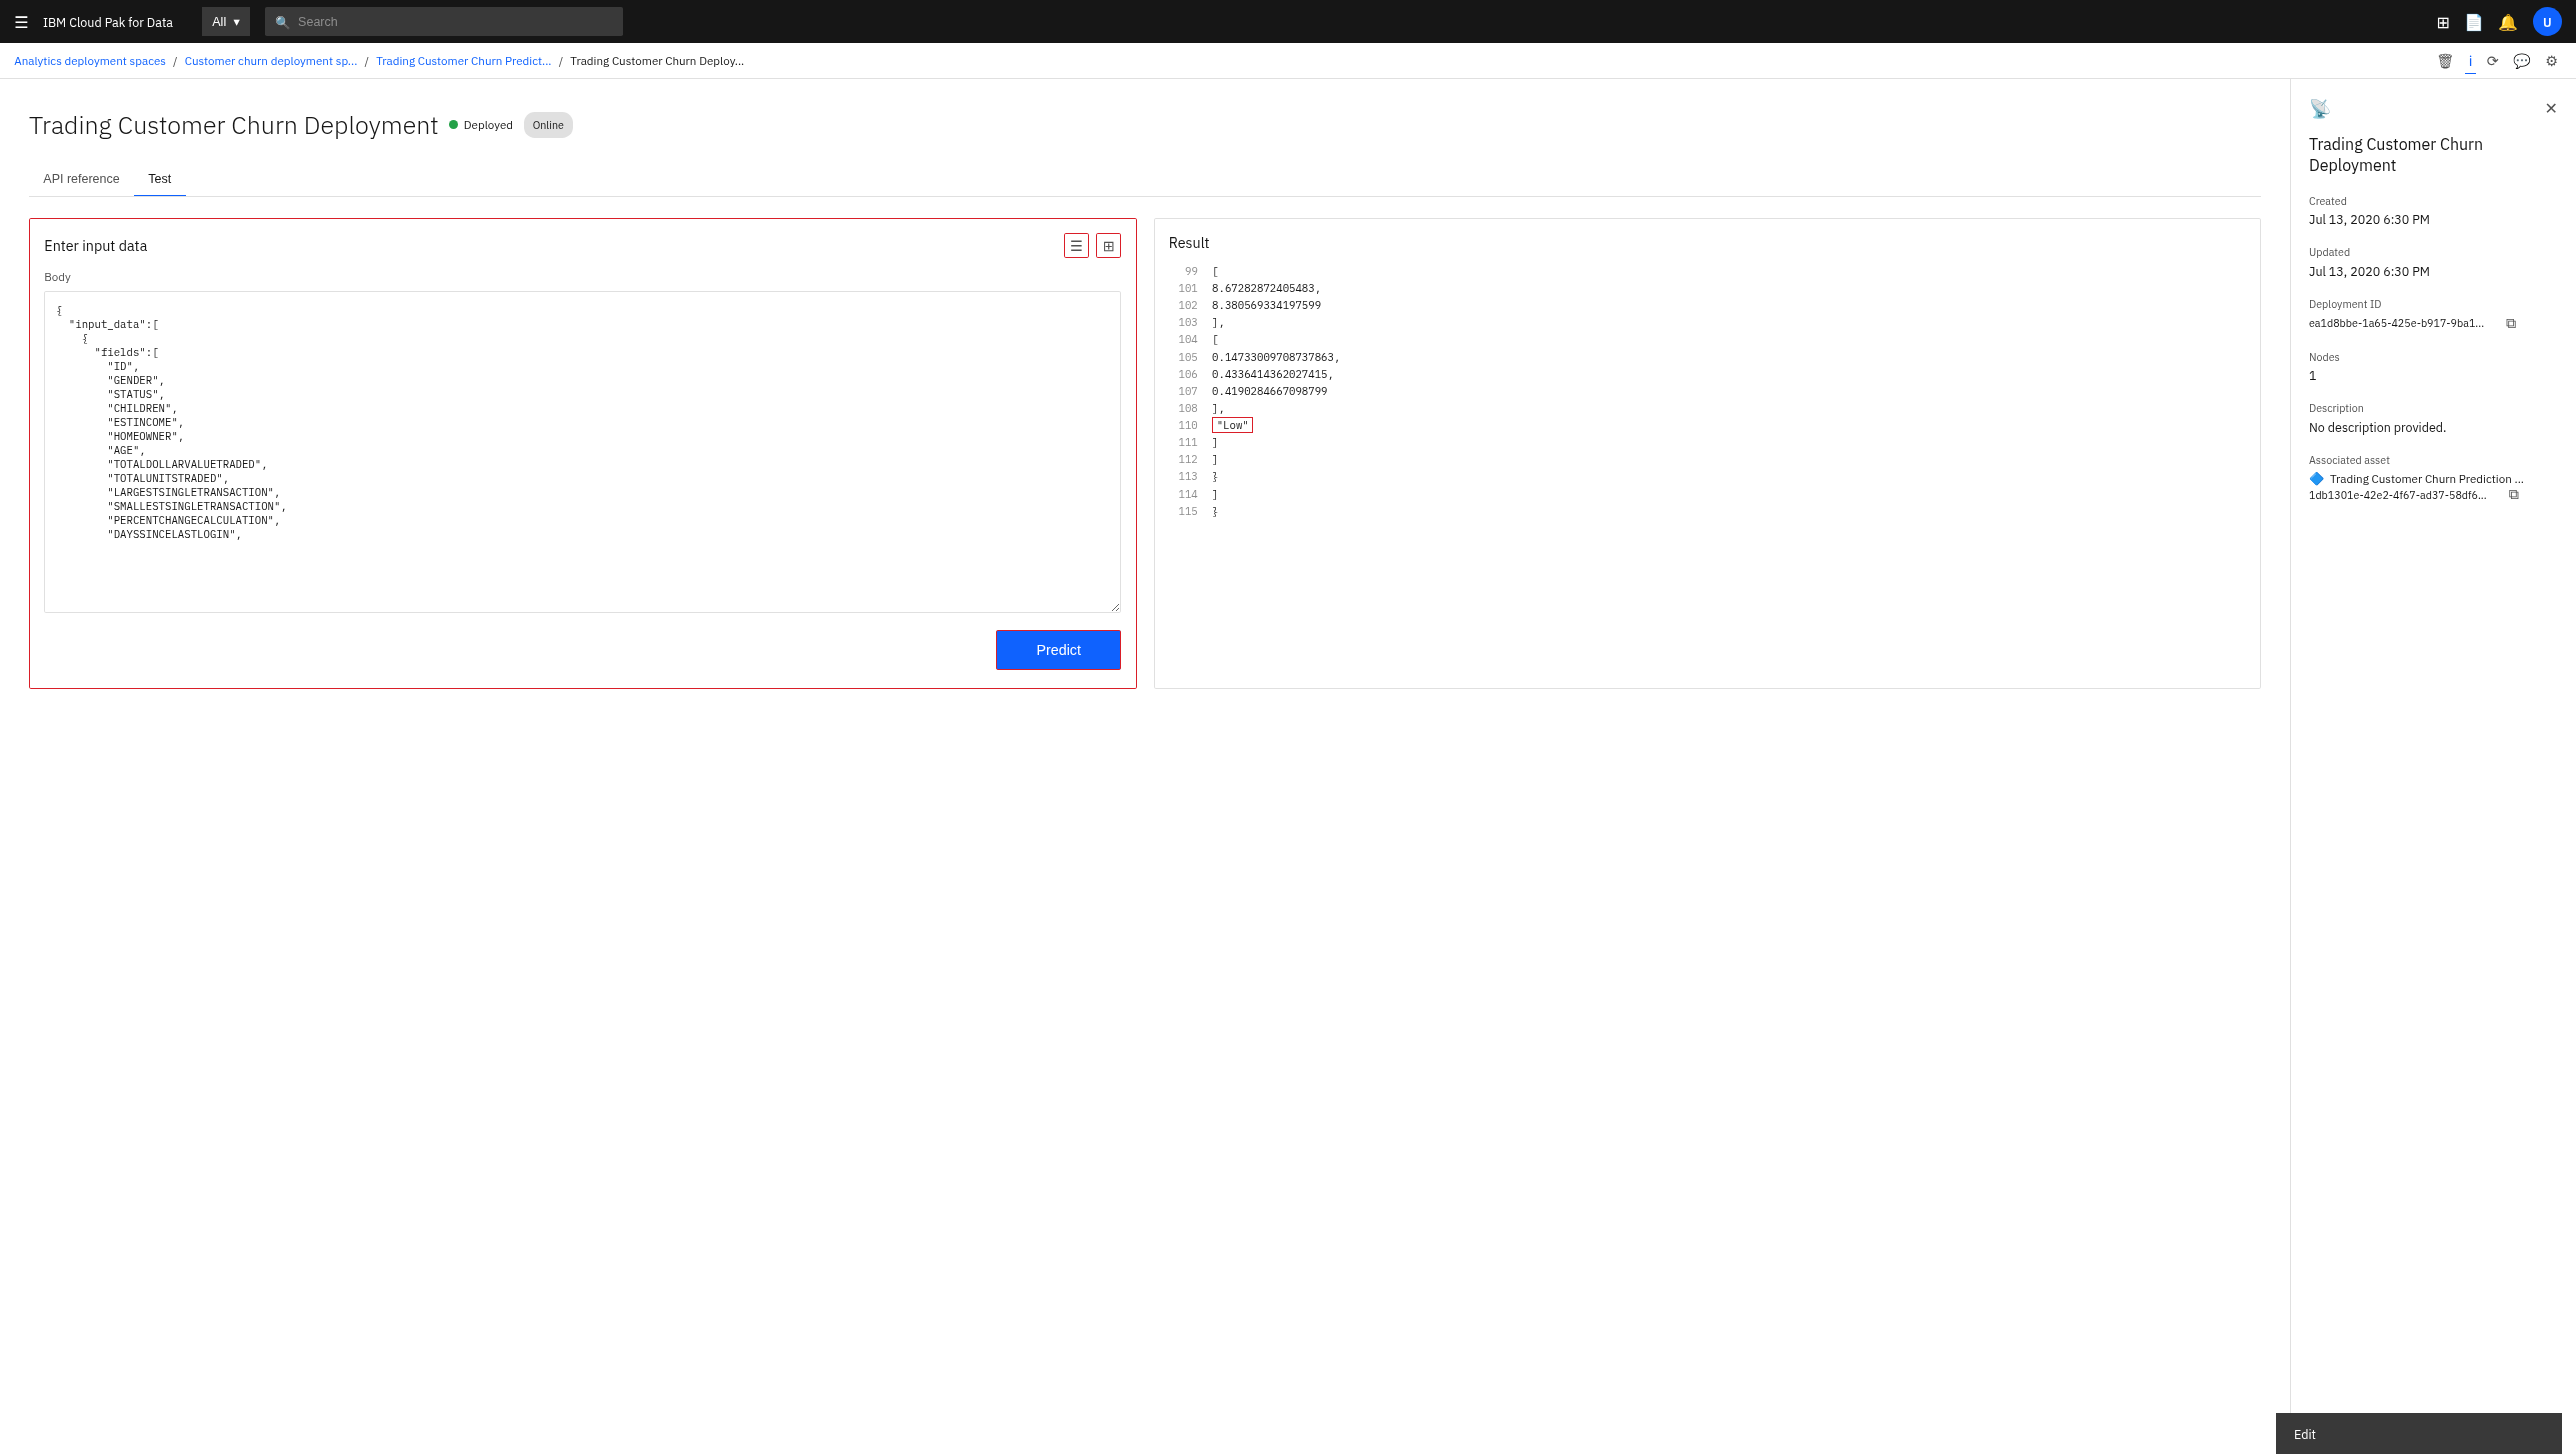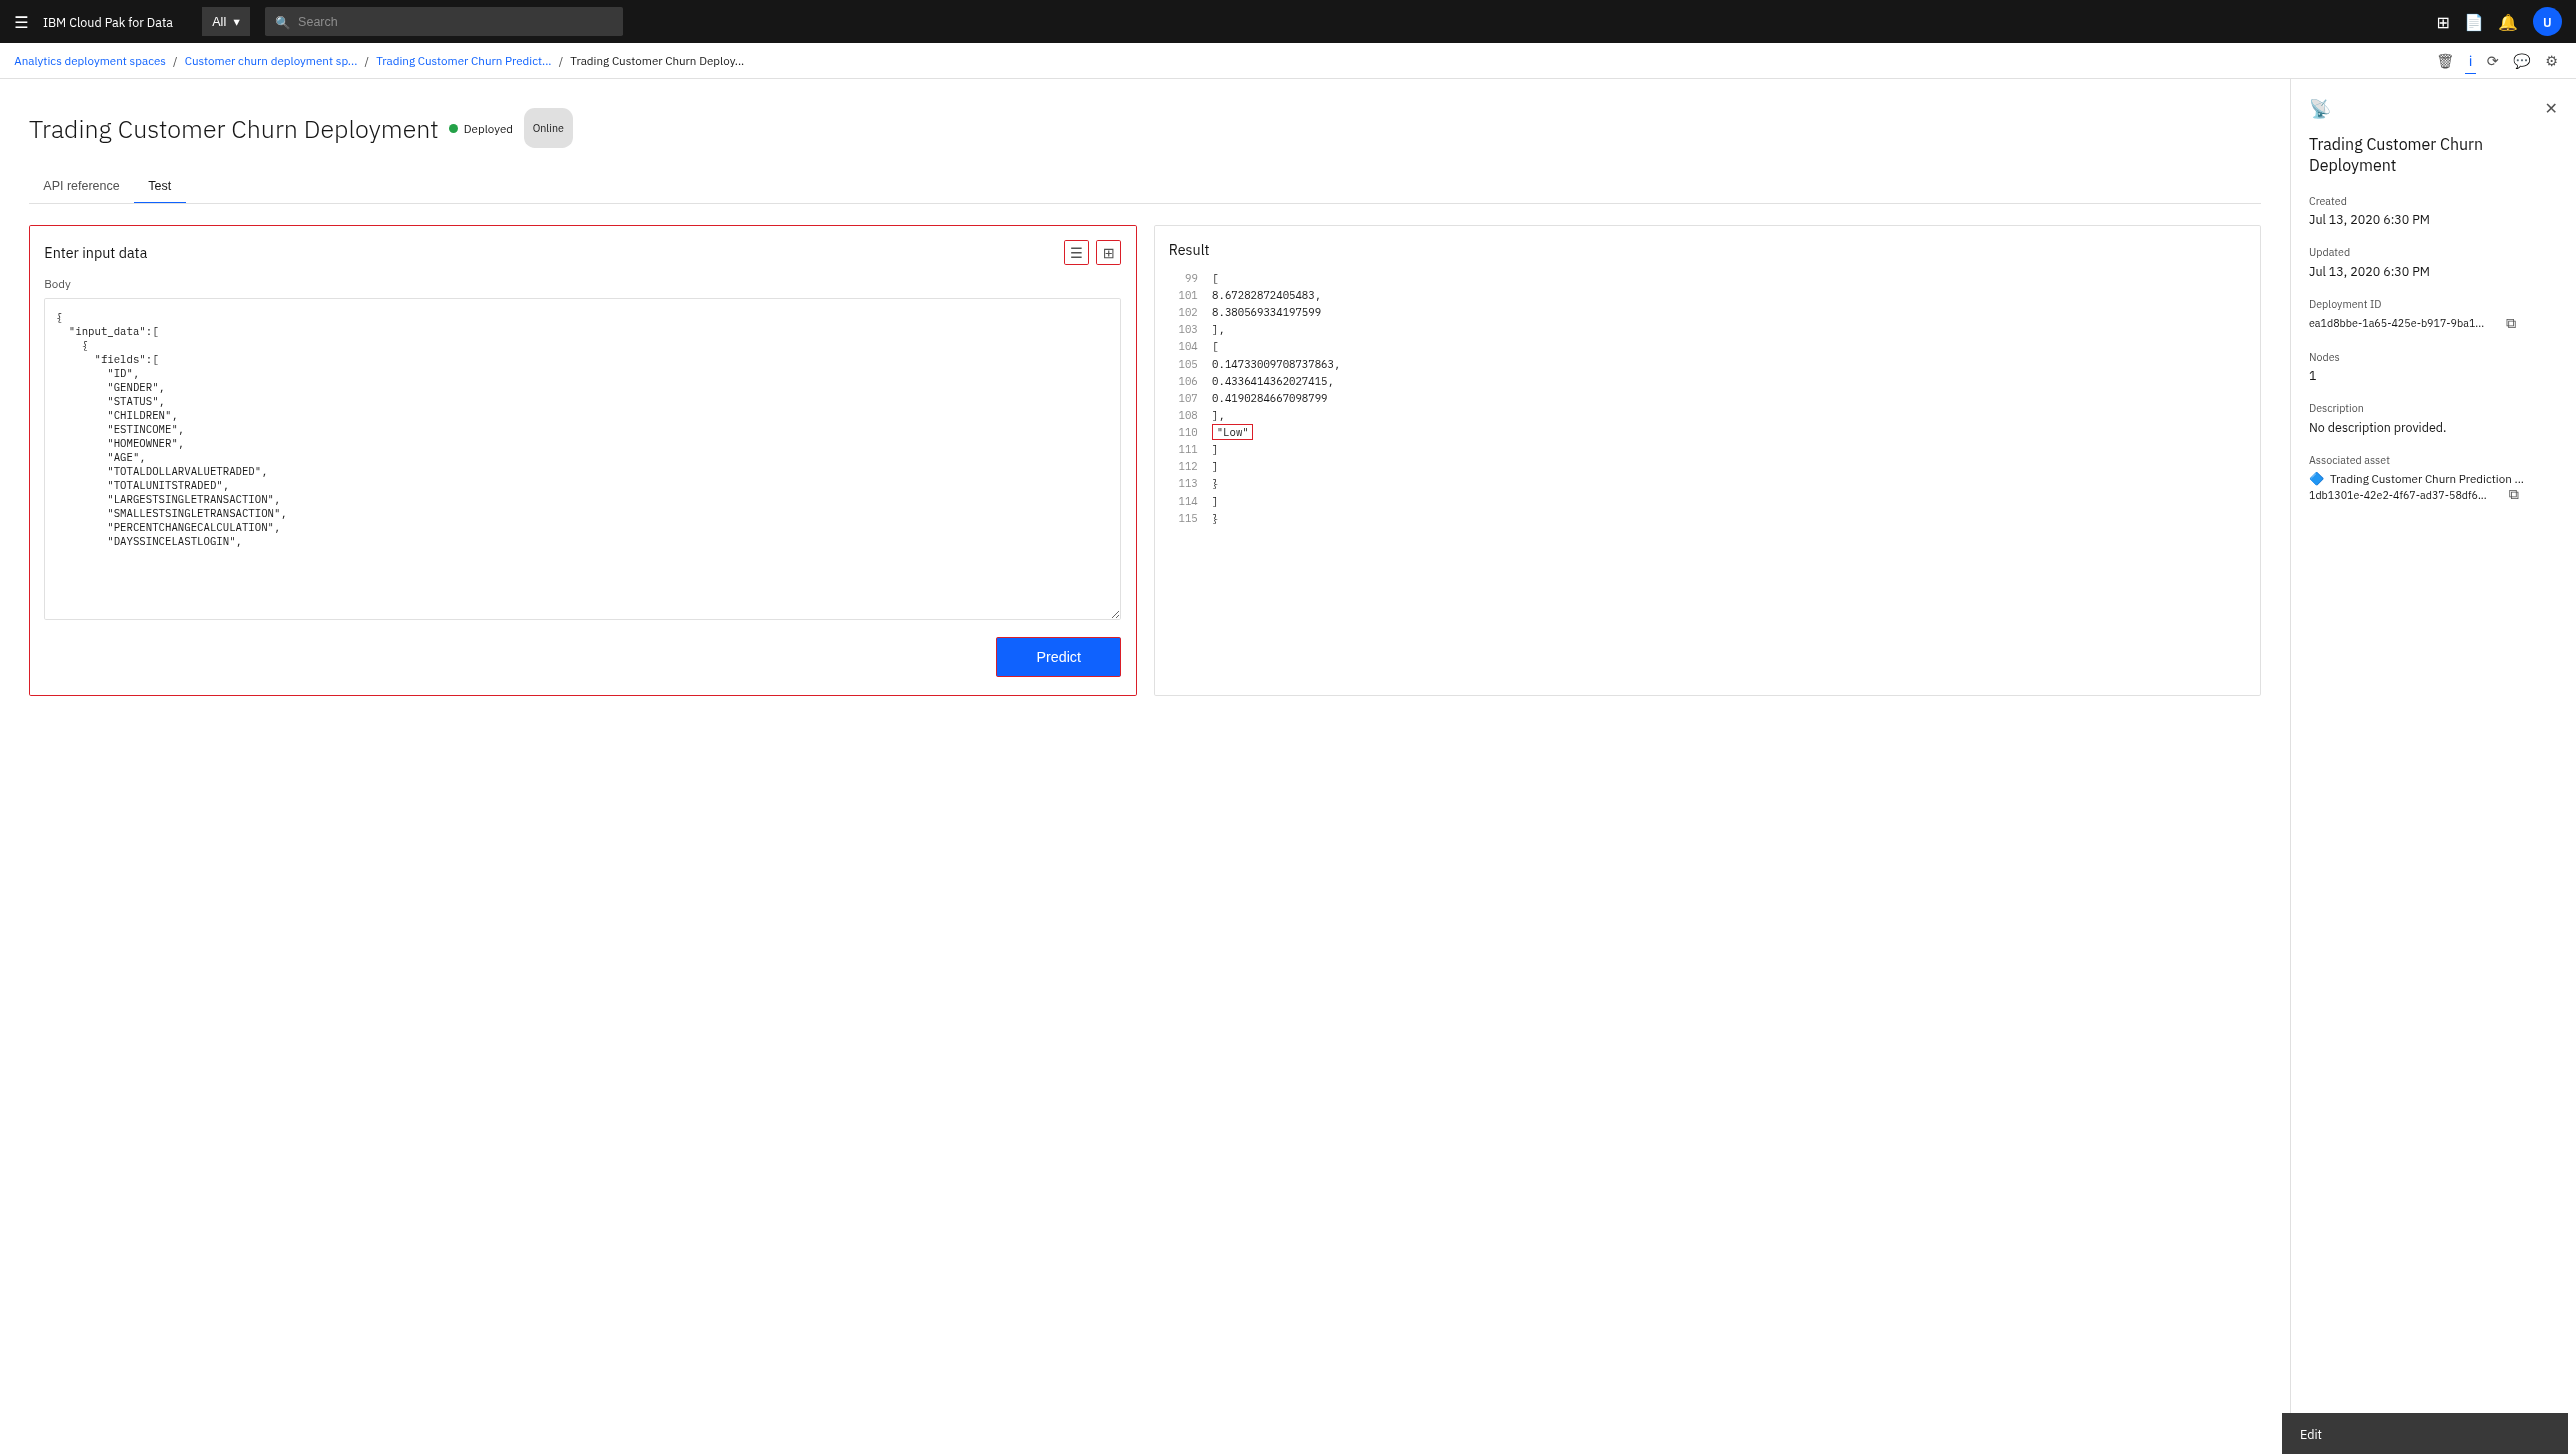--- a/index.html
+++ b/index.html
@@ -78,21 +78,21 @@
       gap: 10.7px;
       margin-bottom: 21.5px;
     }
     .page-title { font-size: 25px; font-weight: 300; color: #161616; }
     .status-badge {
       display: flex; align-items: center; gap: 5.4px;
       background: transparent; font-size: 11.6px; color: #161616;
     }
     .status-dot { width: 9px; height: 9px; border-radius: 50%; background: #24a148; }
     .online-pill {
-      background: #e0e0e0; border-radius: 10.7px; padding: 13px 9px; font-size: 10.7px; color: #161616;
+      background: #e0e0e0; border-radius: 10.7px; padding: 6px 9px; font-size: 10.7px; color: #161616;
     }
 
     
     .tabs { display: flex; gap: 0; margin-bottom: 21.5px; border-bottom: 0.9px solid #e0e0e0; }
     .tab {
       padding: 9px 14.3px; cursor: pointer; font-size: 12.5px; color: #525252;
       border-bottom: 1.8px solid transparent; background: none; border-top: none; border-left: none; border-right: none;
     }
     .tab.active { color: #161616; border-bottom: 1.8px solid #0f62fe; }
 
@@ -170,21 +170,21 @@
     .sidebar-id { font-size: 10.7px; color: #161616; word-break: break-all; }
     .sidebar-copy-row { display: flex; align-items: center; gap: 22px; }
     .sidebar-copy-btn { background: none; border: none; cursor: pointer; color: #525252; font-size: 14.3px; }
     .sidebar-asset-row { display: flex; align-items: center; gap: 5.4px; font-size: 11.6px; }
     .sidebar-asset-icon { font-size: 12.5px; color: #525252; }
 
     
     .edit-bar {
       position: fixed;
       bottom: 0;
-      right: 8px;
+      right: 14px;
       width: 286px;
       background: #393939;
       color: #fff;
       padding: 12.5px 18px;
       font-size: 12.5px;
       cursor: pointer;
     }
   </style>
 </head>
 <body>

